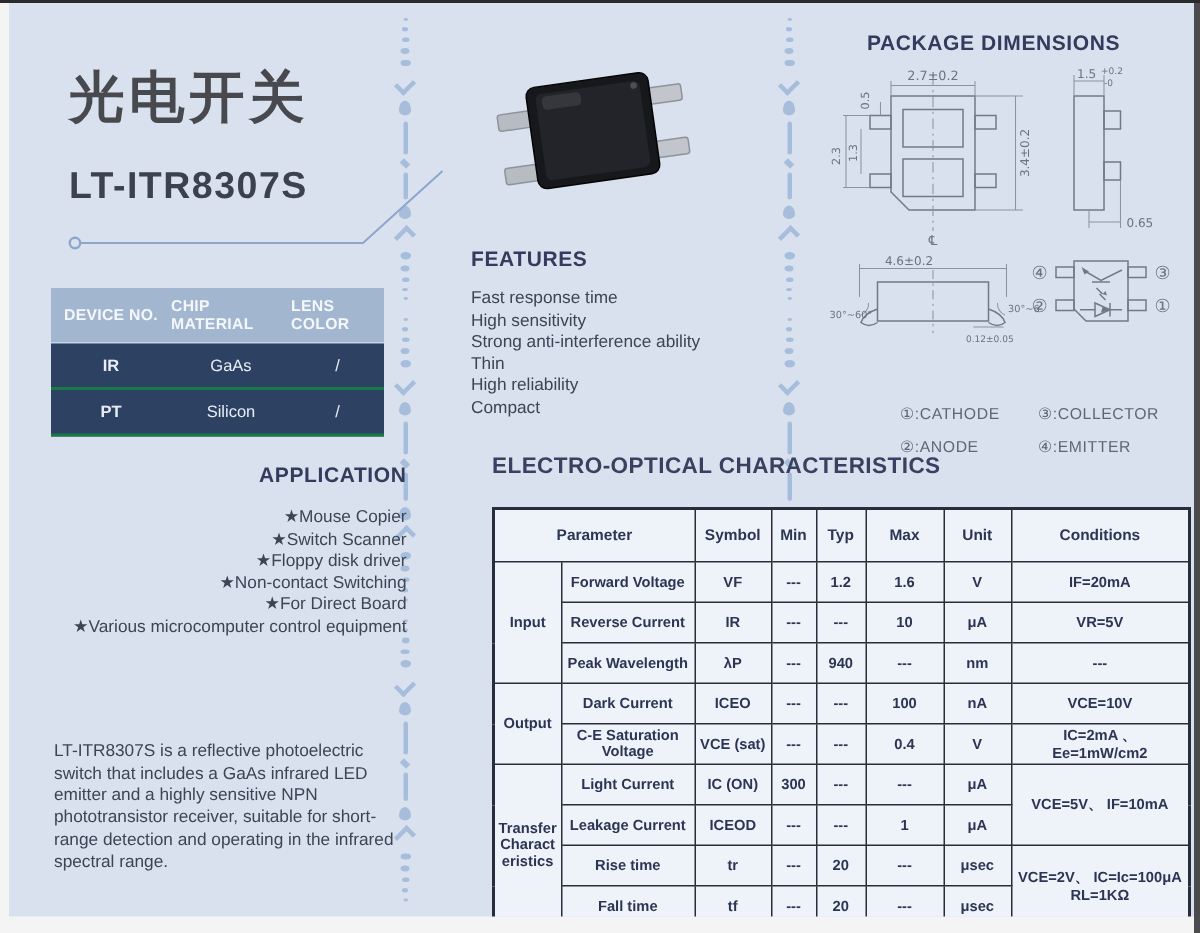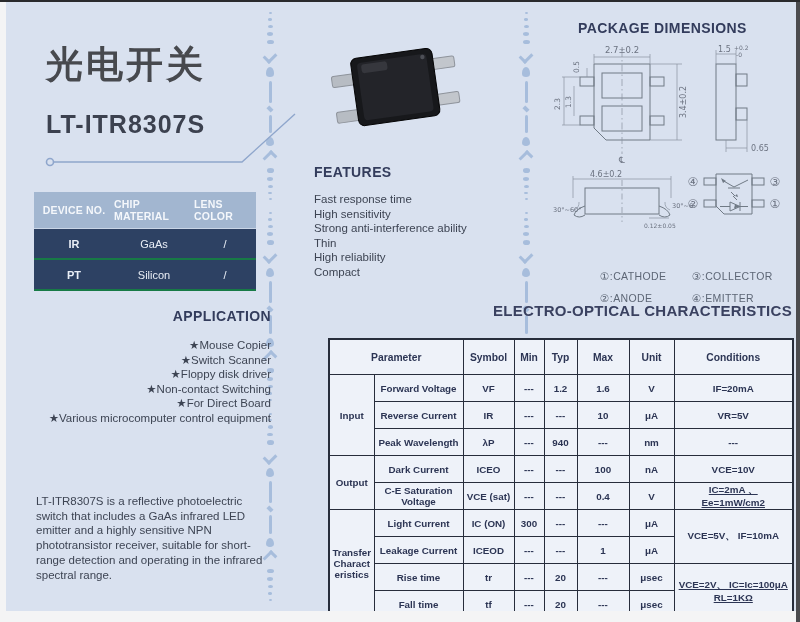--- a/index.html
+++ b/index.html
@@ -54,30 +54,30 @@
   .pkg-head{position:absolute;left:572px;top:18px;}
   .dim-svg{position:absolute;}
   .dim-svg text{fill:#6b7280;font-family:"DejaVu Sans","Liberation Sans",sans-serif;}
   .dim-svg .ln{stroke:#707a85;stroke-width:1;fill:none;}
   .dim-svg .thin{stroke:#8a94a0;stroke-width:.7;fill:none;}
   .pin-labels{position:absolute;left:594px;top:268px;width:200px;display:grid;
               grid-template-columns:92px 108px;row-gap:10px;font-size:10.5px;color:#5d6675;
               letter-spacing:.4px;}
 
   
-  .char-title{position:absolute;left:322px;top:300px;width:464px;text-align:right;
+  .char-title{position:absolute;left:322px;top:300px;width:464px;text-align:left;
               font-size:15px;font-weight:700;color:#3a4160;letter-spacing:.3px;}
   .char-table{position:absolute;left:322px;top:336px;width:464px;border-collapse:collapse;
               table-layout:fixed;background:#eef2f9;border:2px solid #272d3b;}
   .char-table th,.char-table td{border:1.4px solid #272d3b;text-align:center;vertical-align:middle;
               font-size:9.8px;color:#2c3554;font-weight:600;padding:1px 2px;overflow:hidden;}
   .char-table thead th{height:32px;font-size:10.3px;font-weight:700;}
   .char-table tbody td{height:24px;}
   .pre{white-space:pre-line;}
-  .cond-left{text-align:left;padding-left:5px;text-decoration:underline;}
+  .cond-left{text-align:left;padding-left:5px;}
 </style>
 </head>
 <body>
 
 <div class="frame">
   <div class="page">
 
     <div class="decor" style="left:256px;">
         <span class="dd-dot" style="height: 3px; width: 3px;"></span>
         <span class="dd-dot" style="height: 4px; width: 4px;"></span>

